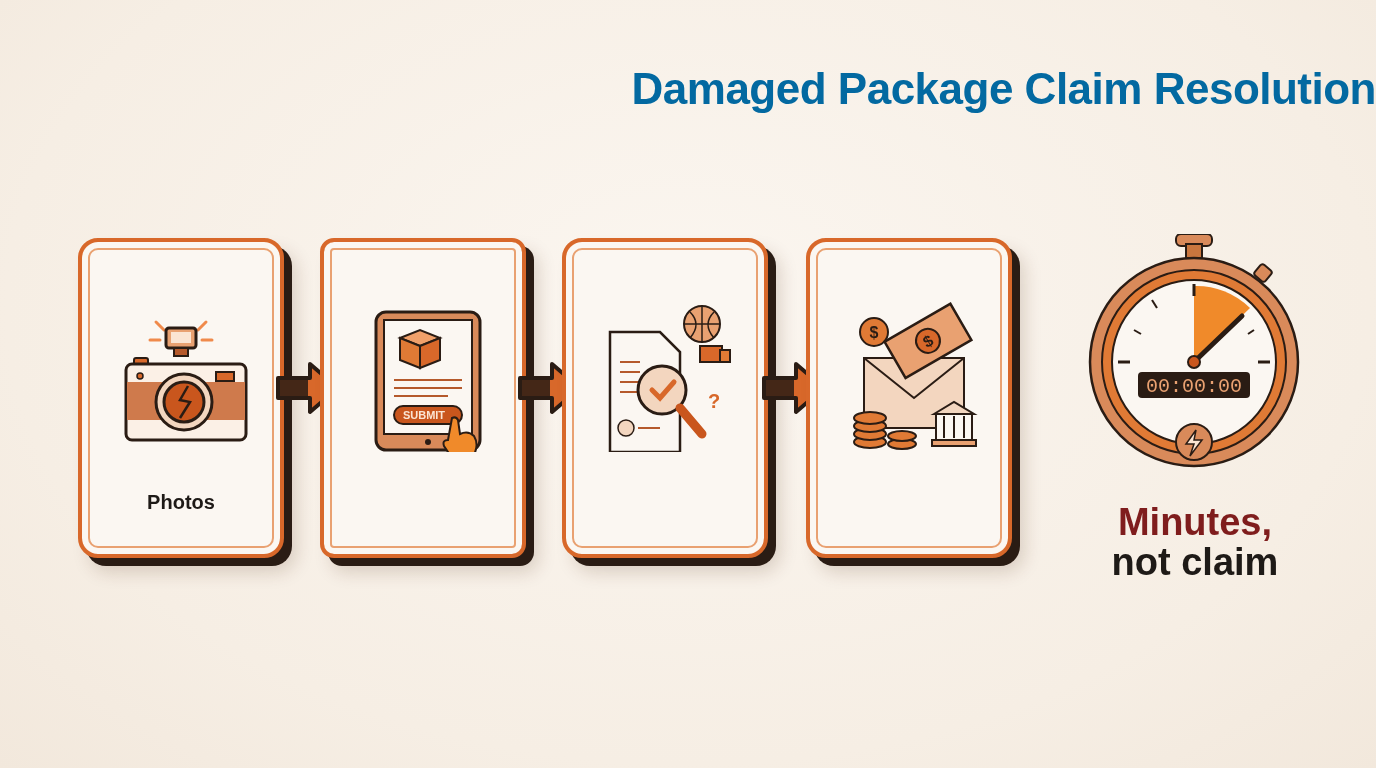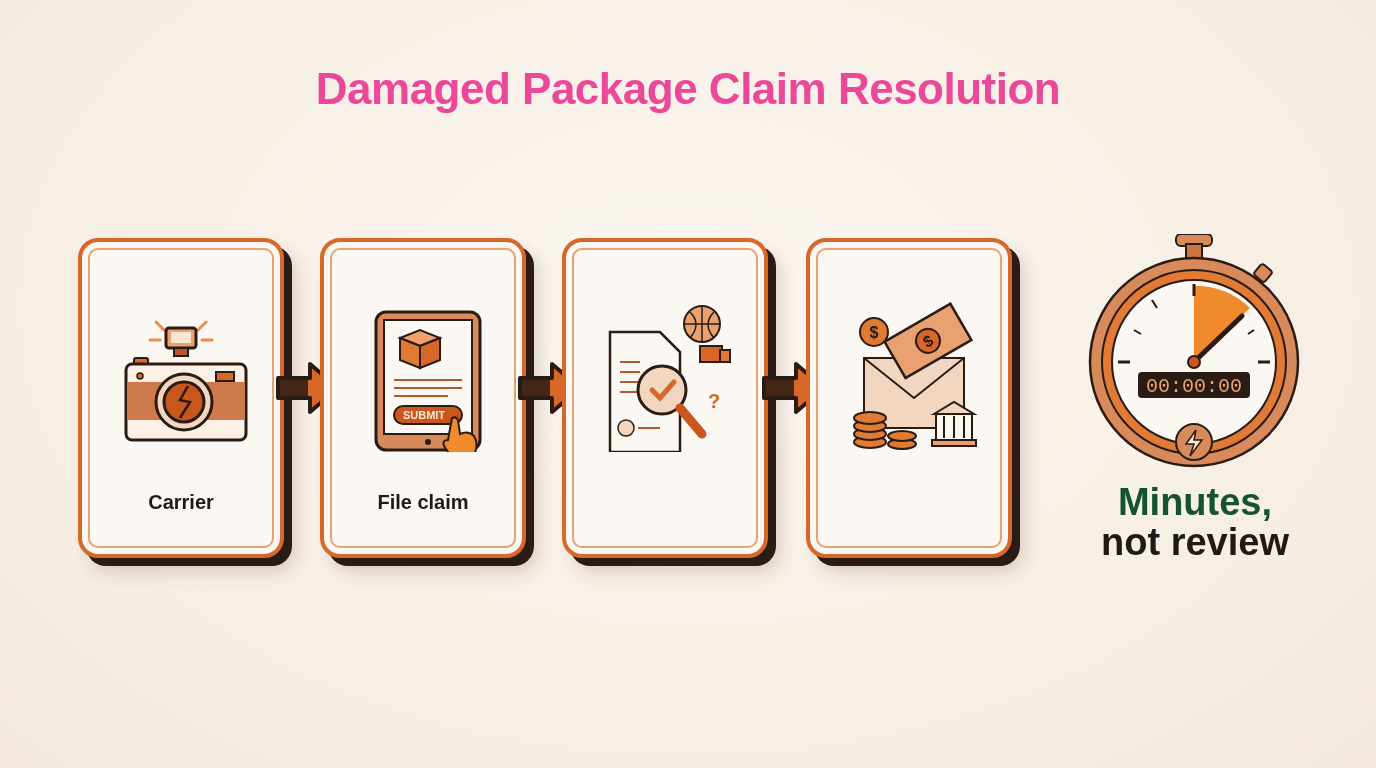--- a/index.html
+++ b/index.html
@@ -3,41 +3,41 @@
 <meta charset="utf-8">
 <style>
   html, body { margin:0; padding:0; }
   body {
     width:1376px; height:768px; overflow:hidden;
     background: radial-gradient(ellipse at 50% 40%, #fbf6f0 0%, #f6eee4 70%, #f2e8dc 100%);
     font-family: "Liberation Sans", sans-serif;
     position:relative;
   }
   .title {
-    position:absolute; top:64px; left:0; width:1376px; text-align:center;
-    font-size:44px; font-weight:bold; color:#ec4899; letter-spacing:-0.5px;
+    position:absolute; top:64px; left:0; width:1376px; text-align:right;
+    font-size:44px; font-weight:bold; color:#0369a1; letter-spacing:-0.5px;
   }
   .card {
     position:absolute; top:238px; width:198px; height:312px;
     border:4px solid #d8682a; border-radius:20px;
     background:#fbf7f2;
     box-shadow: 8px 8px 0 #2a1c14, 12px 14px 18px rgba(80,40,10,0.18), inset 0 0 0 6px #fbf7f2, inset 0 0 0 8px #e9a171;
   }
   .card-label {
     position:absolute; bottom:40px; left:0; width:100%; text-align:center;
     font-size:20px; font-weight:bold; color:#1e1a17;
   }
   .card-icon { position:absolute; top:60px; left:24px; width:150px; height:150px; }
   .arrow { position:absolute; top:358px; width:70px; height:60px; }
   .timer { position:absolute; left:1082px; top:234px; width:224px; height:240px; }
   .tag {
     position:absolute; left:1080px; top:482px; width:230px; text-align:center;
     font-weight:bold; font-size:38px; line-height:40px;
   }
-  .tag .l1 { color:#14532d; }
+  .tag .l1 { color:#7f1d1d;margin-top:20px; }
   .tag .l2 { color:#1e1a17; }
 </style>
 </head>
 <body>
 
 <div class="title">Damaged Package Claim Resolution</div>
 
 <div class="card" style="left:78px;">
   <svg class="card-icon" viewBox="0 0 150 150">
     <g stroke="#f08a4b" stroke-width="3" stroke-linecap="round">
@@ -51,44 +51,43 @@
     <rect x="68" y="46" width="14" height="8" fill="#b5592b" stroke="#2a1c14" stroke-width="2"></rect>
     <rect x="28" y="56" width="14" height="8" rx="2" fill="#d8682a" stroke="#2a1c14" stroke-width="2"></rect>
     <rect x="20" y="62" width="120" height="76" rx="6" fill="#fbf0e6" stroke="#2a1c14" stroke-width="3"></rect>
     <rect x="21" y="80" width="118" height="38" fill="#cf7a4c"></rect>
     <rect x="110" y="70" width="18" height="9" fill="#d8682a" stroke="#2a1c14" stroke-width="2"></rect>
     <circle cx="34" cy="74" r="3" fill="#d8682a" stroke="#2a1c14" stroke-width="1.5"></circle>
     <circle cx="78" cy="100" r="28" fill="#f3d6bf" stroke="#2a1c14" stroke-width="3"></circle>
     <circle cx="78" cy="100" r="20" fill="#c9561d" stroke="#2a1c14" stroke-width="3"></circle>
     <path d="M82 84 L74 98 L84 100 L74 116" fill="none" stroke="#2a1c14" stroke-width="2.5"></path>
   </svg>
-  <div class="card-label">Carrier</div>
+  <div class="card-label">Photos</div>
 </div>
 
 <svg class="arrow" style="left:274px;" viewBox="0 0 70 60">
   <path d="M4 20 H36 V6 L64 30 L36 54 V40 H4 Z" fill="#d8682a" stroke="#2a1c14" stroke-width="4" stroke-linejoin="round"></path>
   <rect x="4" y="22" width="30" height="16" fill="#2a1c14" opacity="0.85"></rect>
 </svg>
 
-<div class="card" style="left:320px;">
+<div class="card" style="left:320px;border-radius:14px;">
   <svg class="card-icon" viewBox="0 0 150 150">
     <rect x="28" y="10" width="104" height="138" rx="10" fill="#d98a5a" stroke="#2a1c14" stroke-width="3"></rect>
     <rect x="36" y="18" width="88" height="114" fill="#fbf7f2" stroke="#2a1c14" stroke-width="2"></rect>
     <circle cx="80" cy="140" r="3" fill="#2a1c14"></circle>
     <path d="M52 36 L72 28 L92 36 L72 44 Z" fill="#f0a06a" stroke="#2a1c14" stroke-width="2"></path>
     <path d="M52 36 V58 L72 66 V44 Z" fill="#e07a35" stroke="#2a1c14" stroke-width="2"></path>
     <path d="M72 44 L92 36 V58 L72 66 Z" fill="#d8682a" stroke="#2a1c14" stroke-width="2"></path>
     <line x1="46" y1="78" x2="114" y2="78" stroke="#b5592b" stroke-width="2"></line>
     <line x1="46" y1="86" x2="114" y2="86" stroke="#b5592b" stroke-width="2"></line>
     <line x1="46" y1="94" x2="100" y2="94" stroke="#b5592b" stroke-width="2"></line>
     <rect x="46" y="104" width="68" height="18" rx="9" fill="#c9561d" stroke="#2a1c14" stroke-width="2"></rect>
     <text x="76" y="117" text-anchor="middle" font-family="Liberation Sans, sans-serif" font-weight="bold" font-size="11" fill="#fbe5d3">SUBMIT</text>
     <path d="M104 116 q4 -2 6 2 l2 14 q8 -4 14 2 q6 10 -2 22 q-10 8 -20 0 l-8 -12 q-2 -6 4 -6 z" fill="#f08a2a" stroke="#2a1c14" stroke-width="2"></path>
   </svg>
-  <div class="card-label">File claim</div>
 </div>
 
 <svg class="arrow" style="left:516px;" viewBox="0 0 70 60">
   <path d="M4 20 H36 V6 L64 30 L36 54 V40 H4 Z" fill="#d8682a" stroke="#2a1c14" stroke-width="4" stroke-linejoin="round"></path>
   <rect x="4" y="22" width="30" height="16" fill="#2a1c14" opacity="0.85"></rect>
 </svg>
 
 <div class="card" style="left:562px;">
   <svg class="card-icon" viewBox="0 0 150 150">
     <circle cx="112" cy="22" r="18" fill="#e9a171" stroke="#2a1c14" stroke-width="2"></circle>
@@ -165,14 +164,14 @@
   <line x1="112" y1="128" x2="160" y2="82" stroke="#2a1c14" stroke-width="5" stroke-linecap="round"></line>
   <circle cx="112" cy="128" r="6" fill="#c9561d" stroke="#2a1c14" stroke-width="2"></circle>
   <rect x="56" y="138" width="112" height="26" rx="4" fill="#2a1c14"></rect>
   <text x="112" y="158" text-anchor="middle" font-family="Liberation Mono, monospace" font-size="20" fill="#e9a171">00:00:00</text>
   <circle cx="112" cy="208" r="18" fill="#d98a5a" stroke="#2a1c14" stroke-width="2"></circle>
   <path d="M114 196 L104 210 H112 L108 222 L120 206 H112 Z" fill="#fbe5d3" stroke="#2a1c14" stroke-width="1.5"></path>
 </svg>
 
 <div class="tag">
   <div class="l1">Minutes,</div>
-  <div class="l2">not review</div>
+  <div class="l2">not claim</div>
 </div>
 
 </body></html>

